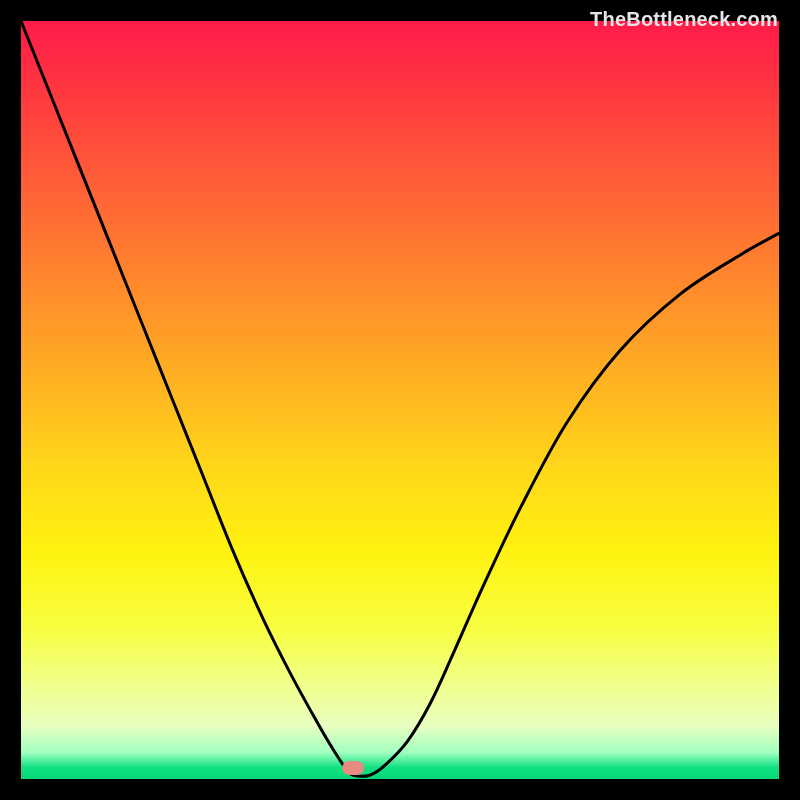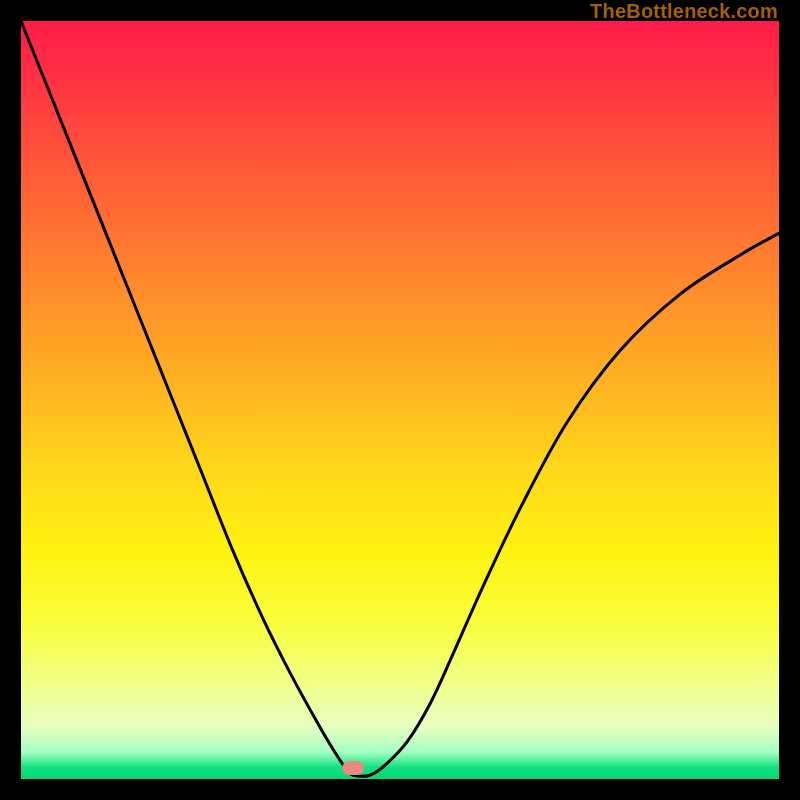--- a/index.html
+++ b/index.html
@@ -42,23 +42,23 @@
   }
   .pill {
     position: absolute;
     width: 22px;
     height: 14px;
     background: #e78b80;
     border-radius: 7px;
   }
   .watermark {
     position: absolute;
-    top: 0px;
+    top: 8px;
     right: 22px;
-    color: #a16207;
+    color: #e5e5e5;
     font-size: 20px;
     font-weight: 600;
     letter-spacing: 0.2px;
   }
 </style>
 </head>
 <body>
 
 <div class="frame">
   <svg class="curve" viewBox="0 0 758 758" preserveAspectRatio="none">

